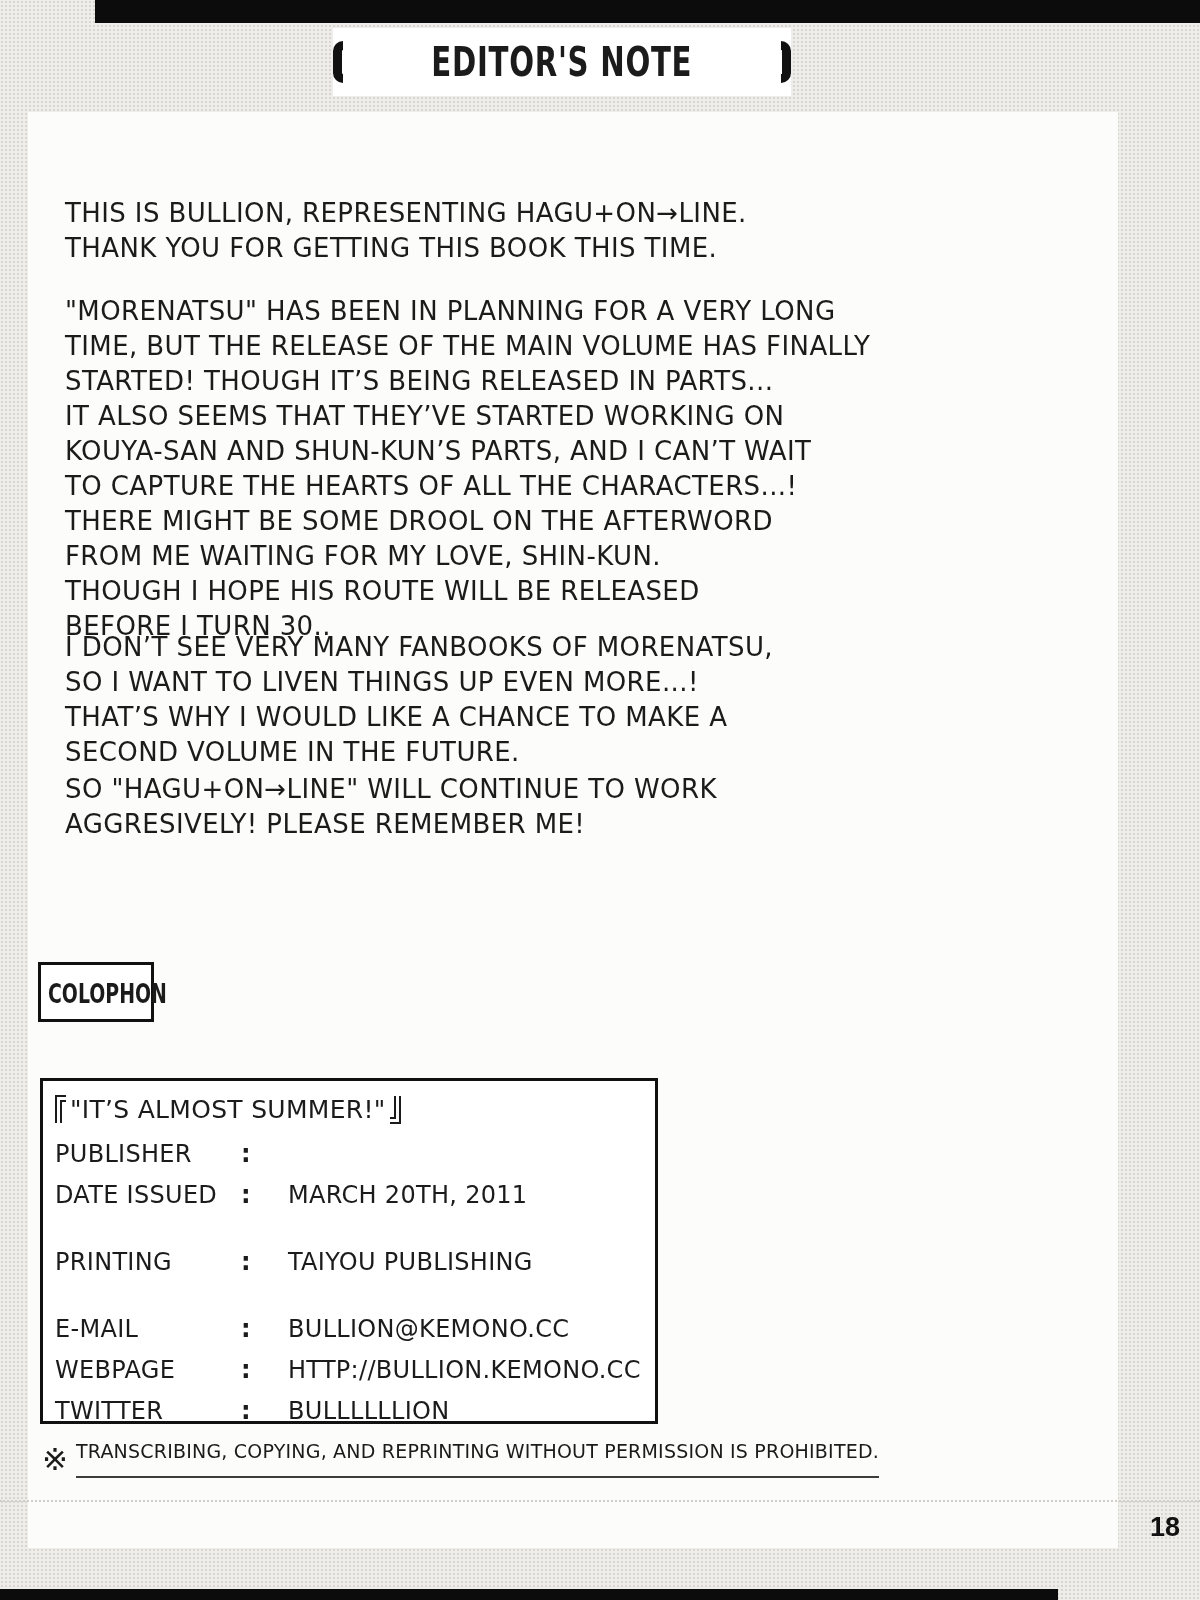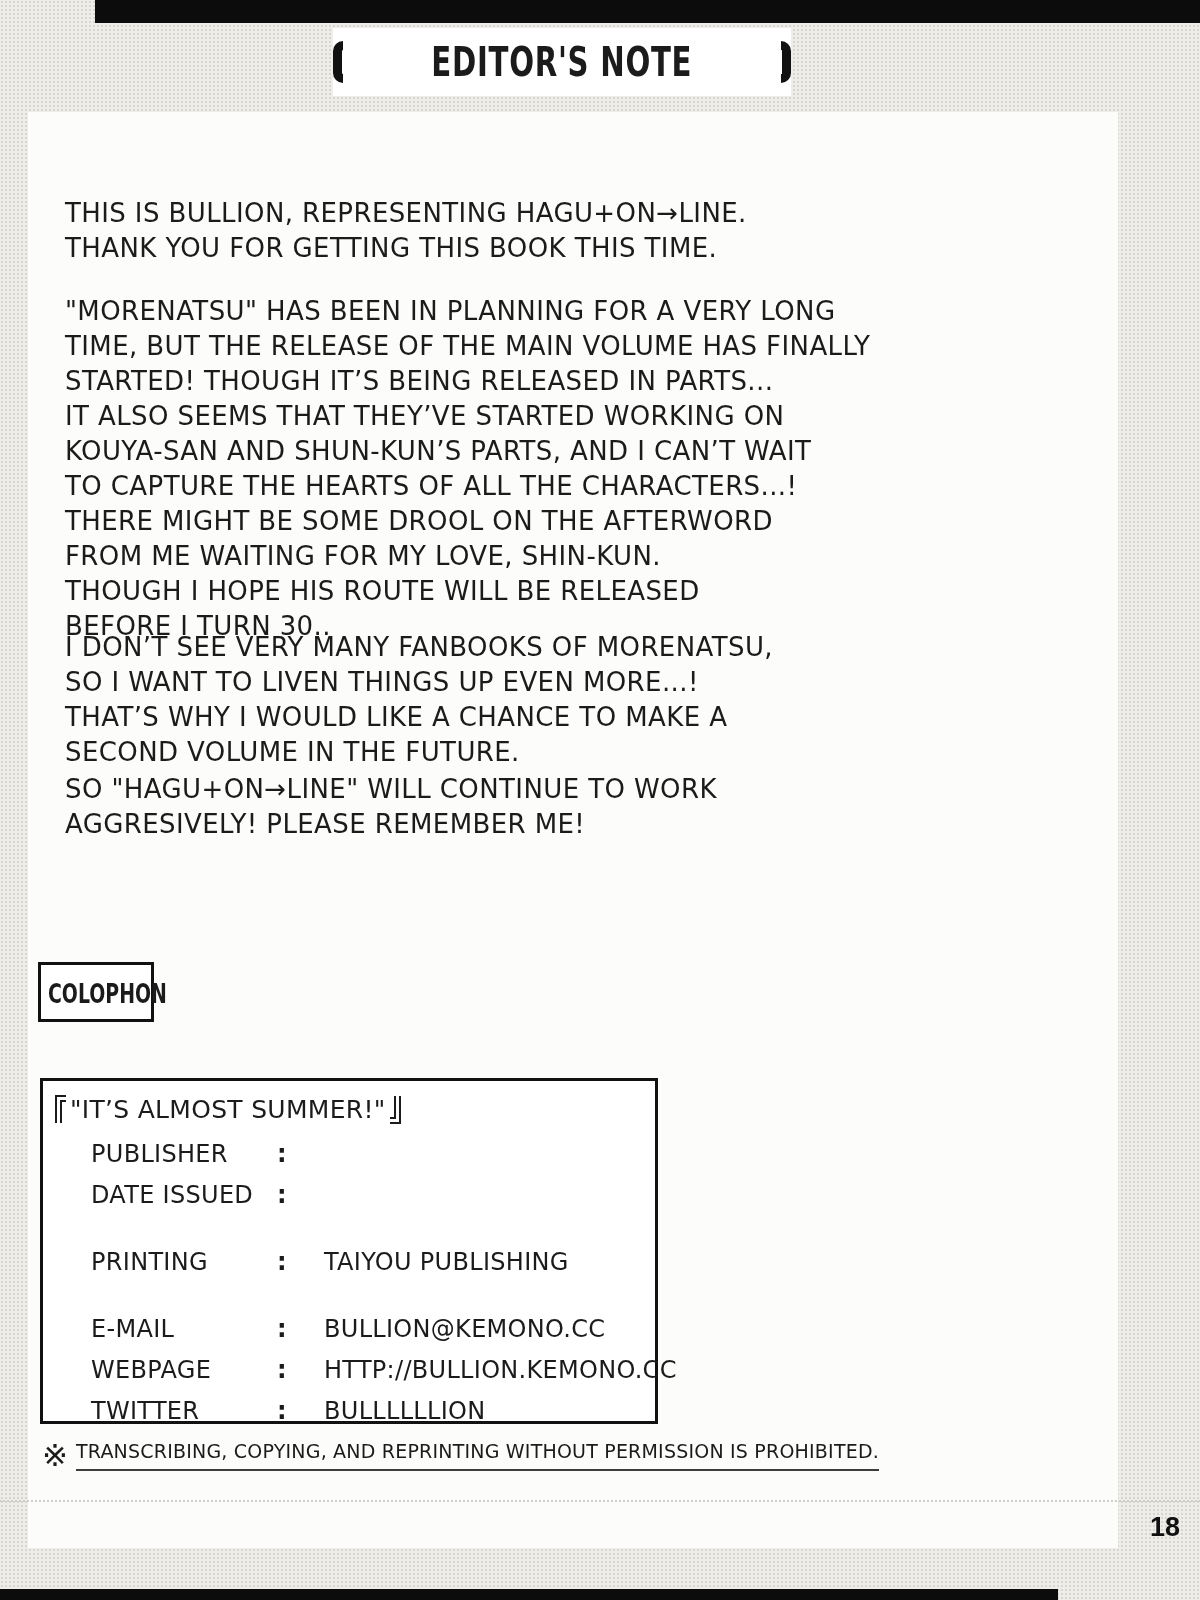--- a/index.html
+++ b/index.html
@@ -61,33 +61,33 @@
   
   .colophon-box {
     position:absolute; left:40px; top:1078px; width:618px; height:346px;
     border:3px solid #111; background:#fff; box-sizing:border-box;
     padding:14px 0 0 12px; font-size:24px; letter-spacing:0.3px;
   }
   .book-title-line { display:flex; align-items:center; margin-bottom:16px; font-size:25px; }
   .jbracket { display:inline-block; width:11px; height:28px; box-sizing:border-box; }
   .jb-open  { border-left:7px double #1b1b1b; border-top:7px double #1b1b1b; margin-right:4px; align-self:flex-start; }
   .jb-close { border-right:7px double #1b1b1b; border-bottom:7px double #1b1b1b; margin-left:4px; align-self:flex-end; }
-  .crow { display:flex; align-items:baseline; margin-bottom:13px;margin-left:36px; }
+  .crow { display:flex; align-items:baseline; margin-bottom:13px; }
   .crow.gap-before { margin-top:39px; }
   .clabel { width:180px; flex:none; }
   .ccolon { width:47px; flex:none; padding-left:6px; font-weight:bold; }
   .cvalue { flex:1; }
 
   
   .notice-row {
     position:absolute; left:42px; top:1440px; display:flex; align-items:center;
   }
   .ref-mark { font-size:31px; margin-right:8px; line-height:1; }
   .notice-text {
-    font-size:19px; letter-spacing:0.2px; padding-bottom:7px;
+    font-size:19px; letter-spacing:0.2px; padding-bottom:14px;
     border-bottom:2px solid #3c3c3c;
   }
 
   .page-number {
     position:absolute; left:1150px; top:1512px;
     font-family:"Liberation Sans", sans-serif; font-weight:bold; font-size:27px; color:#111;
   }
 </style>
 </head>
 <body>
@@ -132,20 +132,21 @@
       <span class="jbracket jb-close"></span>
     </div>
 
     <div class="crow">
       <span class="clabel">PUBLISHER</span>
       <span class="ccolon">:</span>
     </div>
     <div class="crow">
       <span class="clabel">DATE ISSUED</span>
       <span class="ccolon">:</span>
+      <span class="cvalue">MARCH 20TH, 2011</span>
     </div>
     <div class="crow gap-before">
       <span class="clabel">PRINTING</span>
       <span class="ccolon">:</span>
       <span class="cvalue">TAIYOU PUBLISHING</span>
     </div>
     <div class="crow gap-before">
       <span class="clabel">E-MAIL</span>
       <span class="ccolon">:</span>
       <span class="cvalue">BULLION@KEMONO.CC</span>

